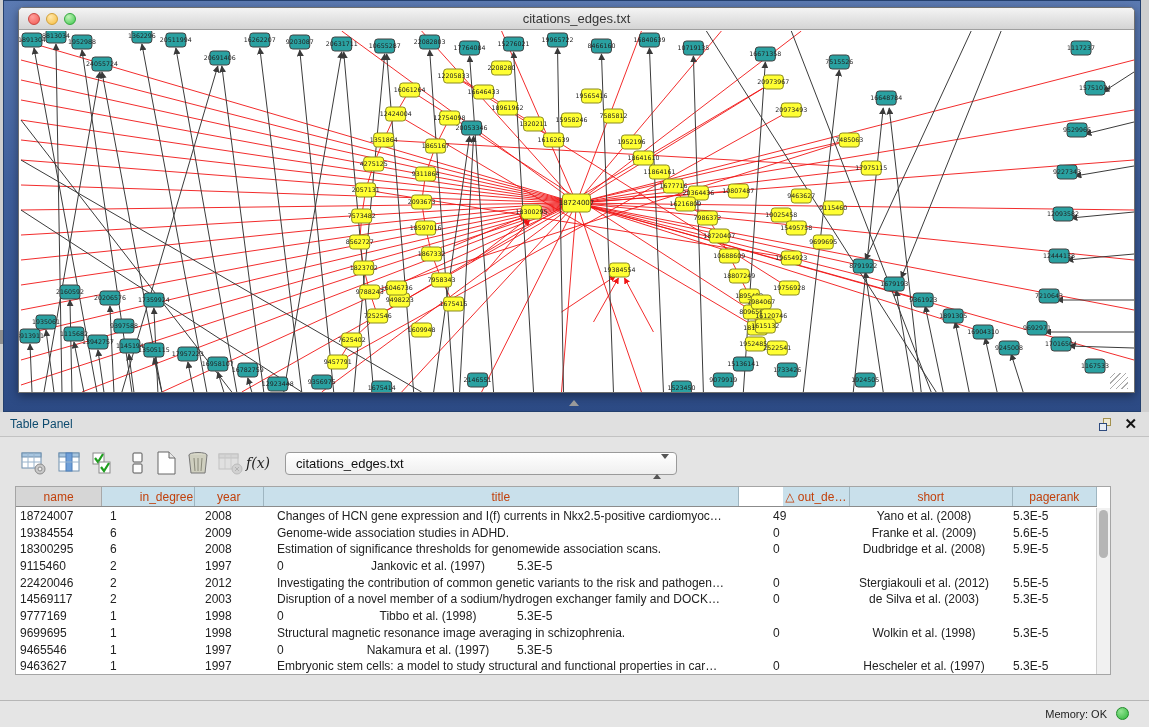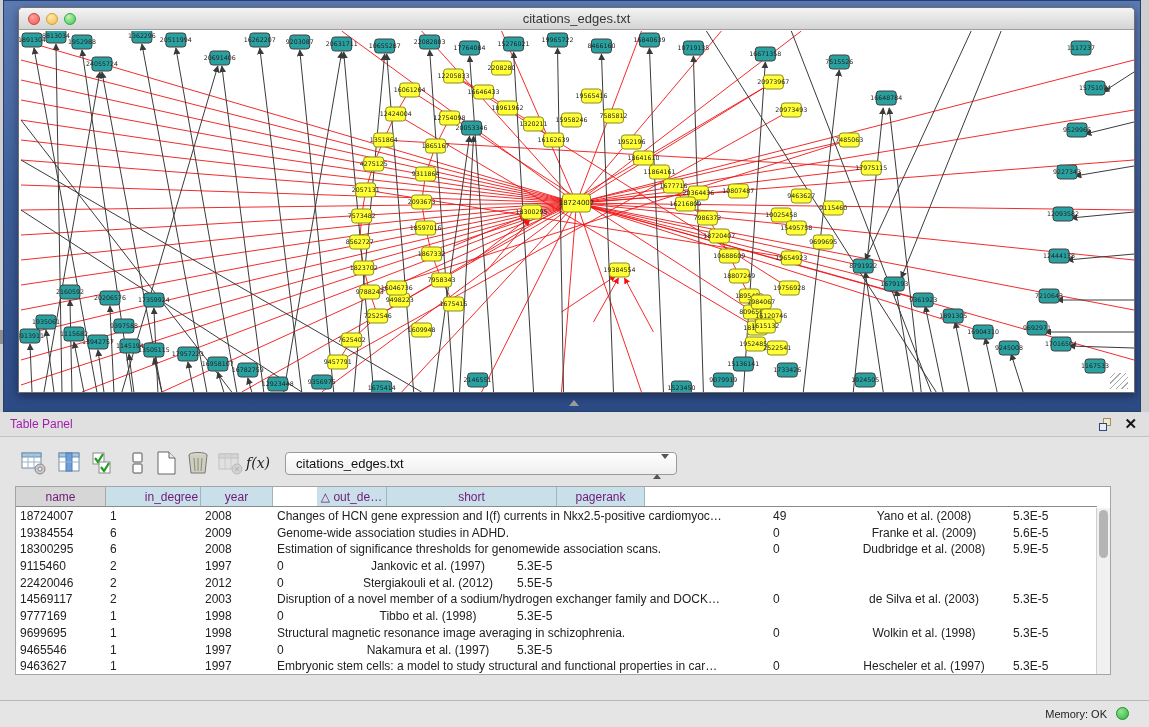--- a/index.html
+++ b/index.html
@@ -25,37 +25,37 @@
   .net-content{position:absolute;left:0;top:23px;right:0;bottom:0;background:#fff;overflow:hidden;}
   svg.net{position:absolute;left:0;top:0;width:100%;height:100%;}
   .resize-grip{position:absolute;right:6px;bottom:3px;width:18px;height:16px;
       background:repeating-linear-gradient(135deg,transparent 0 3px,#ababab 3px 4px);}
   .split-handle{position:absolute;left:569px;top:400px;width:0;height:0;
       border-left:5px solid transparent;border-right:5px solid transparent;border-bottom:6px solid #9a9a9a;}
 
   
   .table-panel{position:absolute;left:0;top:412px;width:1149px;height:288px;background:#e4e4e4;}
   .panel-titlebar{position:absolute;left:0;right:0;top:0;height:25px;background:#e0e0e0;border-bottom:1px solid #c2c2c2;}
-  .panel-title{position:absolute;left:10px;top:5px;font-size:12px;color:#a21caf;}
+  .panel-title{position:absolute;left:10px;top:5px;font-size:12px;color:#0c4a6e;}
   .float-icon{position:absolute;right:36px;top:6px;width:14px;height:13px;}
   .float-icon .b{position:absolute;left:4px;top:0;width:8px;height:8px;border:1px solid #a3914f;background:#efe9d2;}
   .float-icon .f{position:absolute;left:0;top:5px;width:8px;height:8px;border:1px solid #2d4a7e;background:#e8edf5;}
   .close-icon{position:absolute;right:12px;top:3px;font-size:15px;font-weight:bold;color:#141414;line-height:18px;}
 
   .toolbar{position:absolute;left:0;top:36px;height:32px;right:0;}
   .tbi{position:absolute;top:2px;width:28px;height:26px;}
   .tselect{position:absolute;left:285px;top:4px;width:392px;height:23px;background:linear-gradient(#ffffff,#efefef);
       border:1px solid #9a9a9a;border-radius:4px;font-size:13px;line-height:21px;padding-left:10px;color:#101010;}
   .tselect .arrows{position:absolute;right:7px;top:3px;}
   .tselect .up{width:0;height:0;border-left:4px solid transparent;border-right:4px solid transparent;border-bottom:5px solid #555;margin-bottom:3px;}
   .tselect .dn{width:0;height:0;border-left:4px solid transparent;border-right:4px solid transparent;border-top:5px solid #555;}
 
   .tableBox{position:absolute;left:15px;top:74px;width:1096px;height:189px;background:#fff;border:1px solid #a5a5a5;}
   .thead{display:flex;height:20px;border-bottom:1px solid #8b8b8b;width:1081px;}
-  .th{font-size:12px;text-align:center;line-height:20px;color:#701a75;border-right:1px solid #9fb6c1;
+  .th{font-size:12px;text-align:center;line-height:20px;color:#c2410c;border-right:1px solid #9fb6c1;
       background:#c9e0eb;overflow:hidden;white-space:nowrap;}
   .th.gray{background:#d6d6d6;border-right:1px solid #a8a8a8;}
   .tbody{position:absolute;left:0;top:21px;width:1081px;height:167px;overflow:hidden;}
   .trow{display:flex;height:16.7px;}
   .td{font-size:12px;line-height:16.5px;padding-left:4px;white-space:nowrap;overflow:hidden;color:#222;}
   .td.center{text-align:center;padding-left:0;}
   .vscroll{position:absolute;right:0;top:21px;bottom:0;width:14px;background:#f1f1f1;border-left:1px solid #cfcfcf;}
   .vthumb{position:absolute;left:2px;top:2px;width:9px;height:48px;background:#b5b5b5;border-radius:5px;}
 
   .tabbar{position:absolute;left:0;right:0;top:262px;height:23px;text-align:center;}
@@ -830,20 +830,21 @@
         <span>citations_edges.txt</span>
         <span class="arrows"><span class="up"></span><span class="dn"></span></span>
       </div>
     </div>
 
     <div class="tableBox">
       <div class="thead" id="thead">
           <div class="th gray" style="width: 90px;">name</div>
           <div class="th" style="width: 95px; padding-left: 37px;">in_degree</div>
           <div class="th" style="width: 72px;">year</div>
+          <div class="th" style="width: 496px;">title</div>
           <div class="th" style="width: 70px; margin-left: 44px;">△ out_de…</div>
           <div class="th" style="width: 170px;">short</div>
           <div class="th" style="width: 88px;">pagerank</div>
         </div>
       <div class="tbody" id="tbody">
           <div class="trow">
             <div class="td" style="width: 90px;">18724007</div>
             <div class="td" style="width: 95px;">1</div>
             <div class="td" style="width: 72px;">2008</div>
             <div class="td" style="width: 496px;">Changes of HCN gene expression and I(f) currents in Nkx2.5-positive cardiomyoc…</div>
@@ -874,20 +875,21 @@
             <div class="td" style="width: 95px;">2</div>
             <div class="td" style="width: 72px;">1997</div>
             <div class="td" style="width: 70px;">0</div>
             <div class="td center" style="width: 170px;">Jankovic et al. (1997)</div>
             <div class="td" style="width: 88px;">5.3E-5</div>
           </div>
           <div class="trow">
             <div class="td" style="width: 90px;">22420046</div>
             <div class="td" style="width: 95px;">2</div>
             <div class="td" style="width: 72px;">2012</div>
+            <div class="td" style="width: 496px;">Investigating the contribution of common genetic variants to the risk and pathogen…</div>
             <div class="td" style="width: 70px;">0</div>
             <div class="td center" style="width: 170px;">Stergiakouli et al. (2012)</div>
             <div class="td" style="width: 88px;">5.5E-5</div>
           </div>
           <div class="trow">
             <div class="td" style="width: 90px;">14569117</div>
             <div class="td" style="width: 95px;">2</div>
             <div class="td" style="width: 72px;">2003</div>
             <div class="td" style="width: 496px;">Disruption of a novel member of a sodium/hydrogen exchanger family and DOCK…</div>
             <div class="td" style="width: 70px;">0</div>

